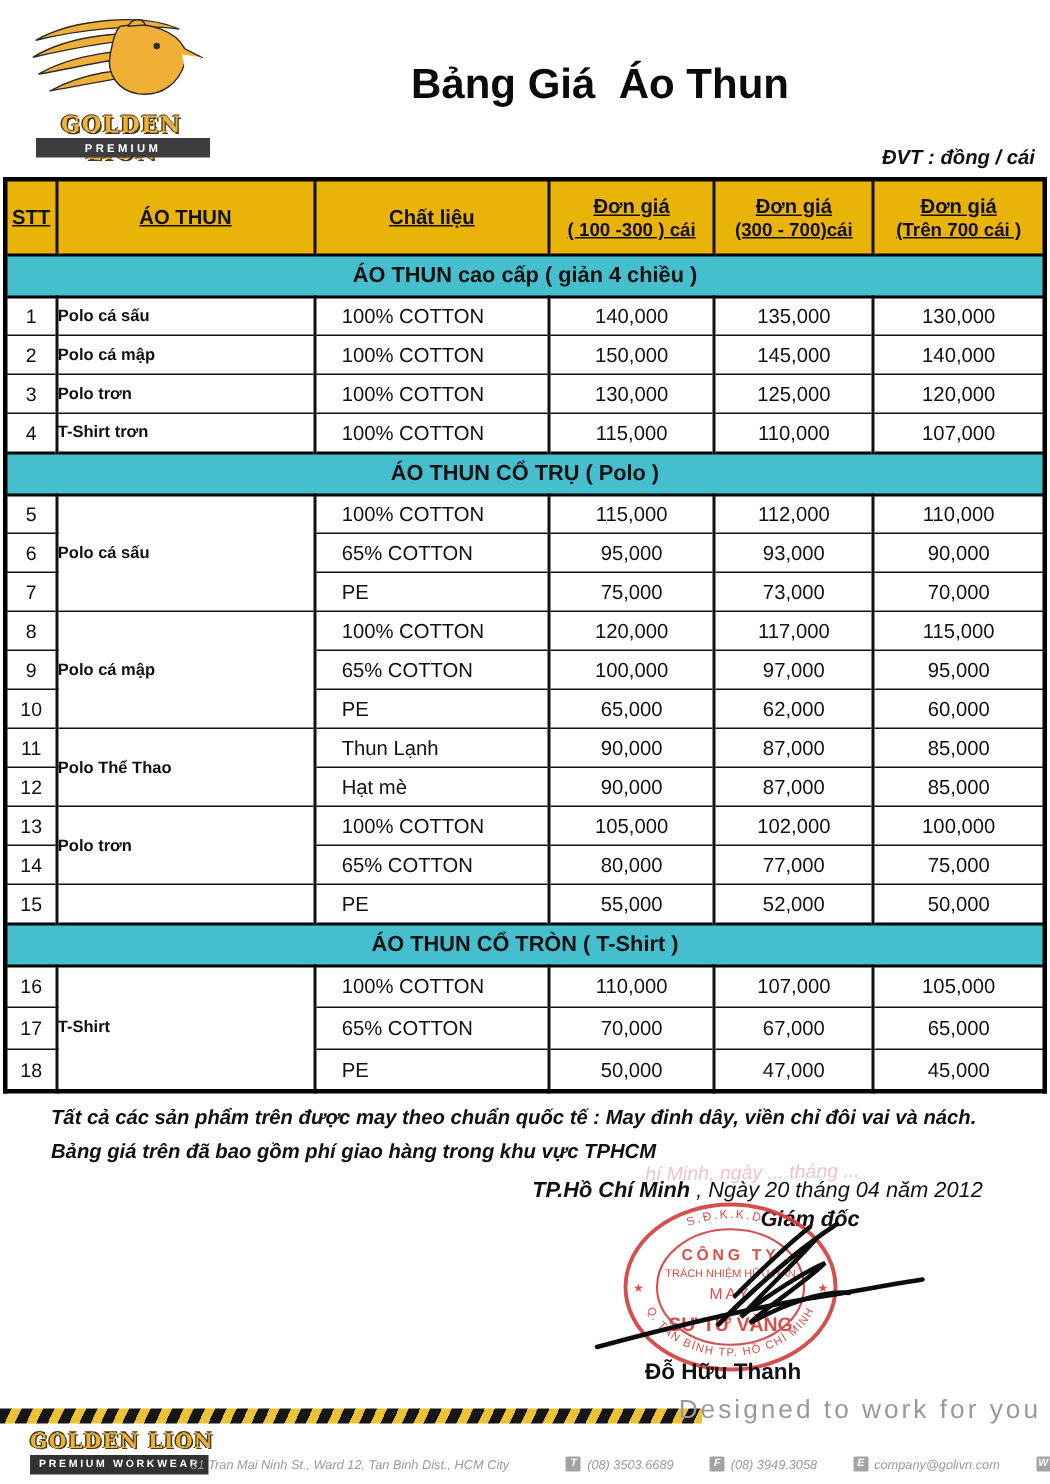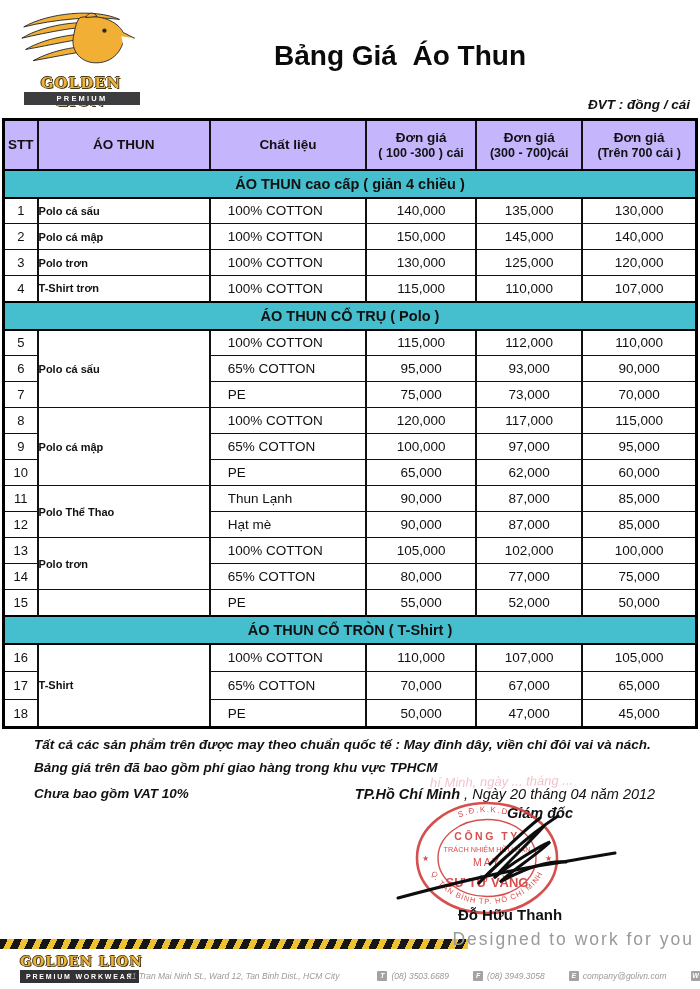--- a/index.html
+++ b/index.html
@@ -17,21 +17,21 @@
     text-align:center; line-height:13px; }
   .doc-title { position:absolute; left:240px; top:40px; width:320px; text-align:center;
     font-size:28px; font-weight:bold; white-space:pre; color:#0b0b0b; }
   .unit-note { position:absolute; right:10px; top:97px; font-size:13.5px; font-weight:bold; font-style:italic; }
 
   
   table.price { position:absolute; left:2px; top:118px; width:696px;
     border-collapse:collapse; table-layout:fixed; border:3px solid #000; }
   table.price th, table.price td { border:1px solid #111; border-left:2px solid #111; vertical-align:middle; }
   table.price thead th { height:50px; text-align:center; font-size:13.5px; font-weight:bold;
-    border-bottom:2px solid #000; background:#c4b5fd; }
+    border-bottom:2px solid #000; background:#eab308;text-decoration:underline; }
   .th-sub { font-size:12.5px; font-weight:bold; margin-top:1px; }
   tr.section-row td { height:28px; background:#45becd; text-align:center;
     font-size:14.5px; font-weight:bold; border-top:2px solid #000; border-bottom:2px solid #000; }
   tbody tr { height:26px; }
   tbody tr.s2 { height:28px; }
   td.stt { text-align:center; font-size:13px; }
   td.pname { font-size:11px; font-weight:bold; }
   td.mat { text-align:left; font-size:13.5px; padding-left:17px; }
   td.price { text-align:center; font-size:13.5px; }
 
@@ -43,21 +43,21 @@
   
   .ghost { position:absolute; left:430px; top:773px; width:250px; font-size:13px; font-style:italic;
     color:#e07a8a; opacity:.45; transform:rotate(-1deg); }
   .place-date { position:absolute; left:340px; top:786px; width:330px; text-align:center;
     font-size:14.5px; font-style:italic; }
   .place-date b { font-weight:bold; }
   .role { position:absolute; left:455px; top:805px; width:170px; text-align:center;
     font-size:14.5px; font-weight:bold; font-style:italic; }
   .stamp-svg { position:absolute; left:412px; top:799px; width:150px; height:118px; opacity:.92; }
   .sig-svg { position:absolute; left:390px; top:806px; width:230px; height:110px; }
-  .signer { position:absolute; left:430px; top:906px; width:160px; text-align:center;
+  .signer { position:absolute; left:430px; top:906px; width:160px; 
     font-size:15px; font-weight:bold; }
 
   
   .band { position:absolute; left:0; top:939px; width:468px; height:10px;
     background:repeating-linear-gradient(115deg, #161616 0 7px, #edc233 7px 13px); }
   .slogan { position:absolute; right:6px; top:929px; font-size:17.5px; letter-spacing:2px; color:#98999b; }
   .brand-bot { position:absolute; left:20px; top:953px; font-family:"DejaVu Serif", serif;
     font-weight:bold; font-size:13.5px; letter-spacing:1px; color:#eeb13c;
     text-shadow:1px 1px 0 #4a3a12, -1px 0 0 #4a3a12, 0 -1px 0 #4a3a12; }
   .brand-bot-box { position:absolute; left:20px; top:970px; background:#323234; color:#fff;
@@ -272,21 +272,20 @@
           <td class="price">50,000</td>
           <td class="price">47,000</td>
           <td class="price">45,000</td>
         </tr>
       </tbody>
   </table>
 
   <div class="notes">
     <div class="n1">Tất cả các sản phẩm trên được may theo chuẩn quốc tế : May đinh dây, viền chỉ đôi vai và nách.</div>
     <div class="n2">Bảng giá trên đã bao gồm phí giao hàng trong khu vực TPHCM</div>
-    <div class="n3">Chưa bao gồm VAT 10%</div>
   </div>
 
   <div class="ghost">hí Minh, ngày ... tháng ...</div>
   <div class="place-date">
     <b>TP.Hồ Chí Minh</b><span> , Ngày 20 tháng 04 năm 2012</span>
   </div>
   <div class="role">Giám đốc</div>
 
   <svg class="stamp-svg" viewBox="0 0 150 118" preserveAspectRatio="none" aria-hidden="true">
     <ellipse cx="75" cy="59" rx="70" ry="55" fill="none" stroke="#d4403f" stroke-width="2.6"></ellipse>

